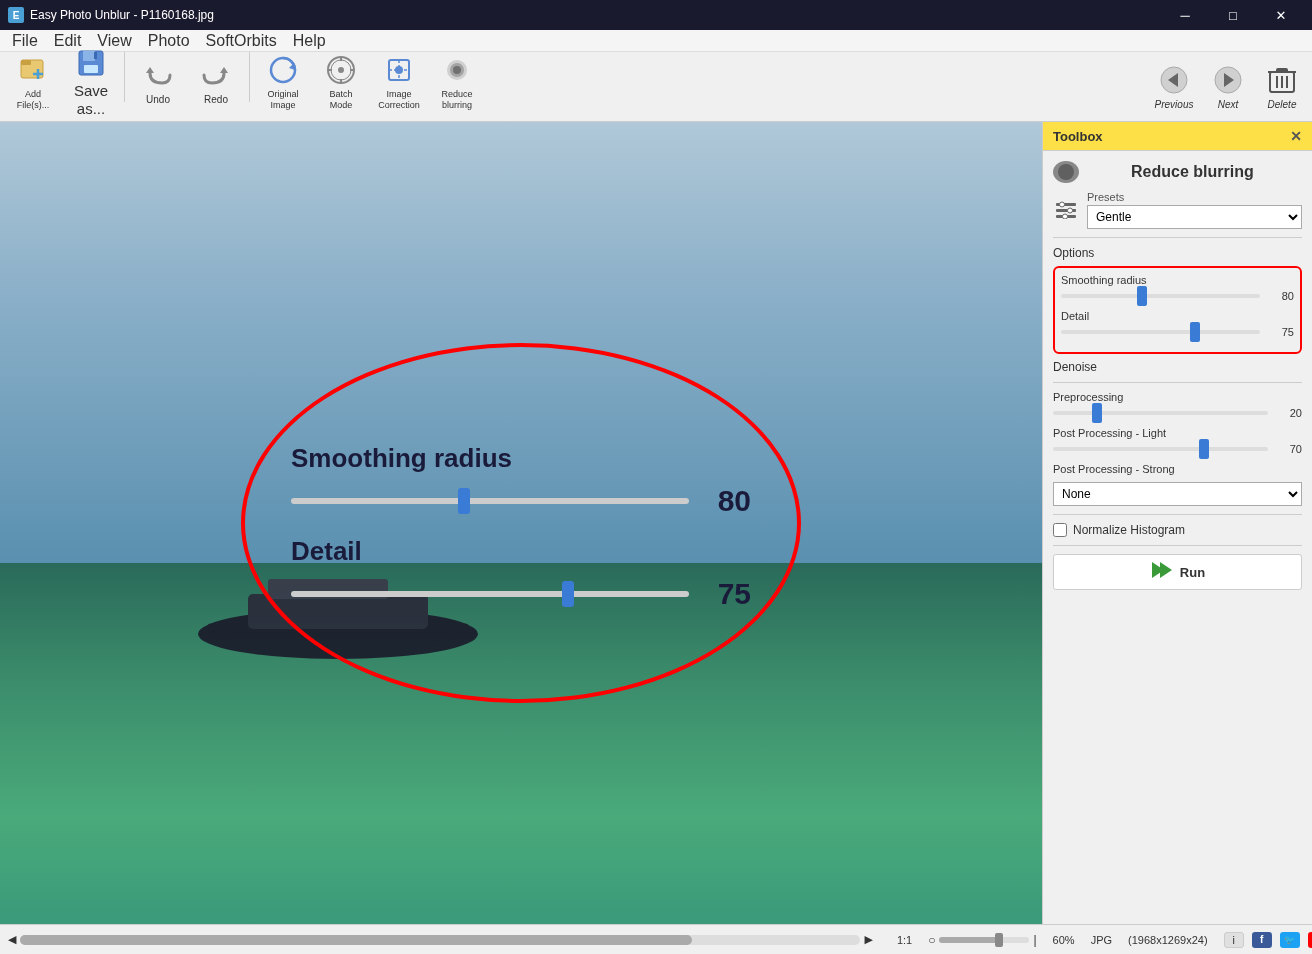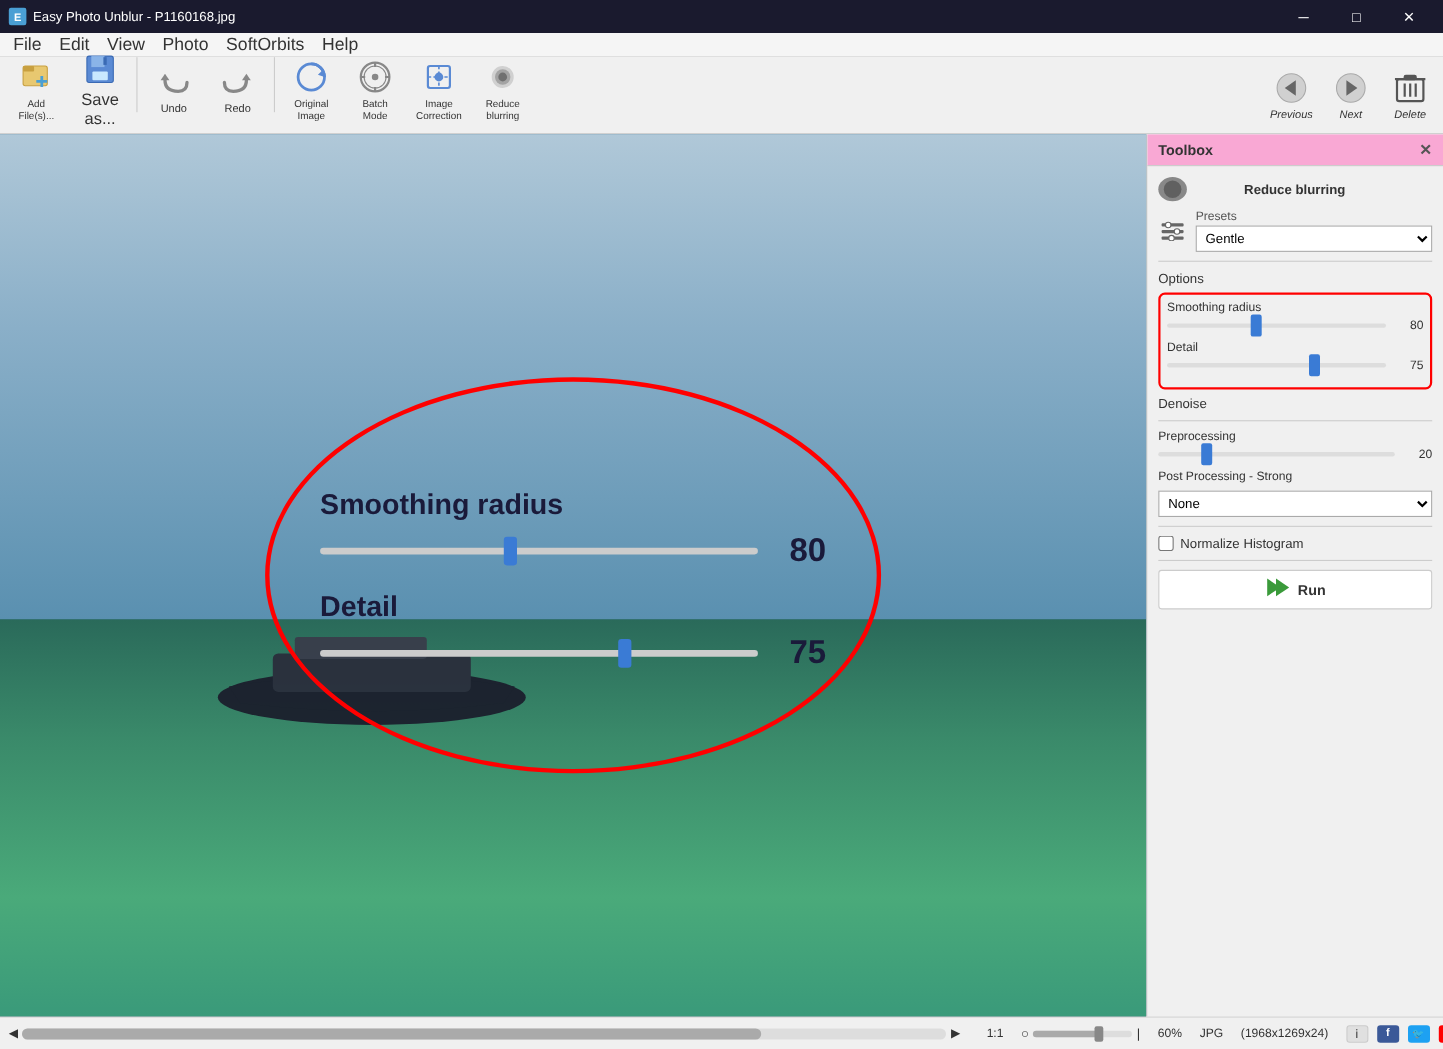--- a/index.html
+++ b/index.html
@@ -118,21 +118,21 @@
     
     .toolbox {
       width: 270px;
       background: #f0f0f0;
       border-left: 1px solid #ccc;
       display: flex;
       flex-direction: column;
       overflow-y: auto;
     }
     .toolbox-header {
-      background: #f9a8d4;
+      background: #fde047;
       padding: 6px 10px;
       font-size: 13px;
       font-weight: bold;
       color: #333;
       display: flex;
       justify-content: space-between;
       align-items: center;
       border-bottom: 1px solid #ccc;
     }
     .toolbox-close { cursor: pointer; font-size: 14px; color: #555; }
@@ -431,21 +431,21 @@
     <div class="toolbox-header">
       <span>Toolbox</span>
       <span class="toolbox-close">✕</span>
     </div>
     <div class="toolbox-body">
 
       <div class="tb-row">
         <div style="width:26px;height:22px;background:#888;border-radius:50%;display:flex;align-items:center;justify-content:center;">
           <div style="width:16px;height:16px;background:#606060;border-radius:50%;"></div>
         </div>
-        <span style="font-size:12px;color:#333;font-weight:bold;padding-left:44px;">Reduce blurring</span>
+        <span style="font-size:16px;color:#333;font-weight:bold;padding-left:44px;">Reduce blurring</span>
       </div>
 
       <div class="tb-row">
         <div style="width:26px;height:22px;display:flex;align-items:center;justify-content:center;">
           <svg width="22" height="18" viewBox="0 0 22 18">
             <rect x="1" y="2" width="20" height="3" rx="1" fill="#666"></rect>
             <rect x="1" y="8" width="20" height="3" rx="1" fill="#666"></rect>
             <rect x="1" y="14" width="20" height="3" rx="1" fill="#666"></rect>
             <circle cx="7" cy="3.5" r="2.5" fill="white" stroke="#666" stroke-width="1"></circle>
             <circle cx="15" cy="9.5" r="2.5" fill="white" stroke="#666" stroke-width="1"></circle>
@@ -497,20 +497,29 @@
       <div class="tb-section">
         <div class="slider-label">Preprocessing</div>
         <div class="slider-row">
           <div class="tb-slider">
             <div class="tb-slider-thumb" style="left:18%;"></div>
           </div>
           <span class="slider-val">20</span>
         </div>
       </div>
 
+      <div class="tb-section">
+        <div class="slider-label">Post Processing - Light</div>
+        <div class="slider-row">
+          <div class="tb-slider">
+            <div class="tb-slider-thumb" style="left:68%;"></div>
+          </div>
+          <span class="slider-val">70</span>
+        </div>
+      </div>
 
       <div class="tb-section">
         <div class="slider-label">Post Processing - Strong</div>
         <select class="tb-select" style="margin-top:3px;">
           <option>None</option>
           <option>Light</option>
           <option>Medium</option>
           <option>Strong</option>
         </select>
       </div>

